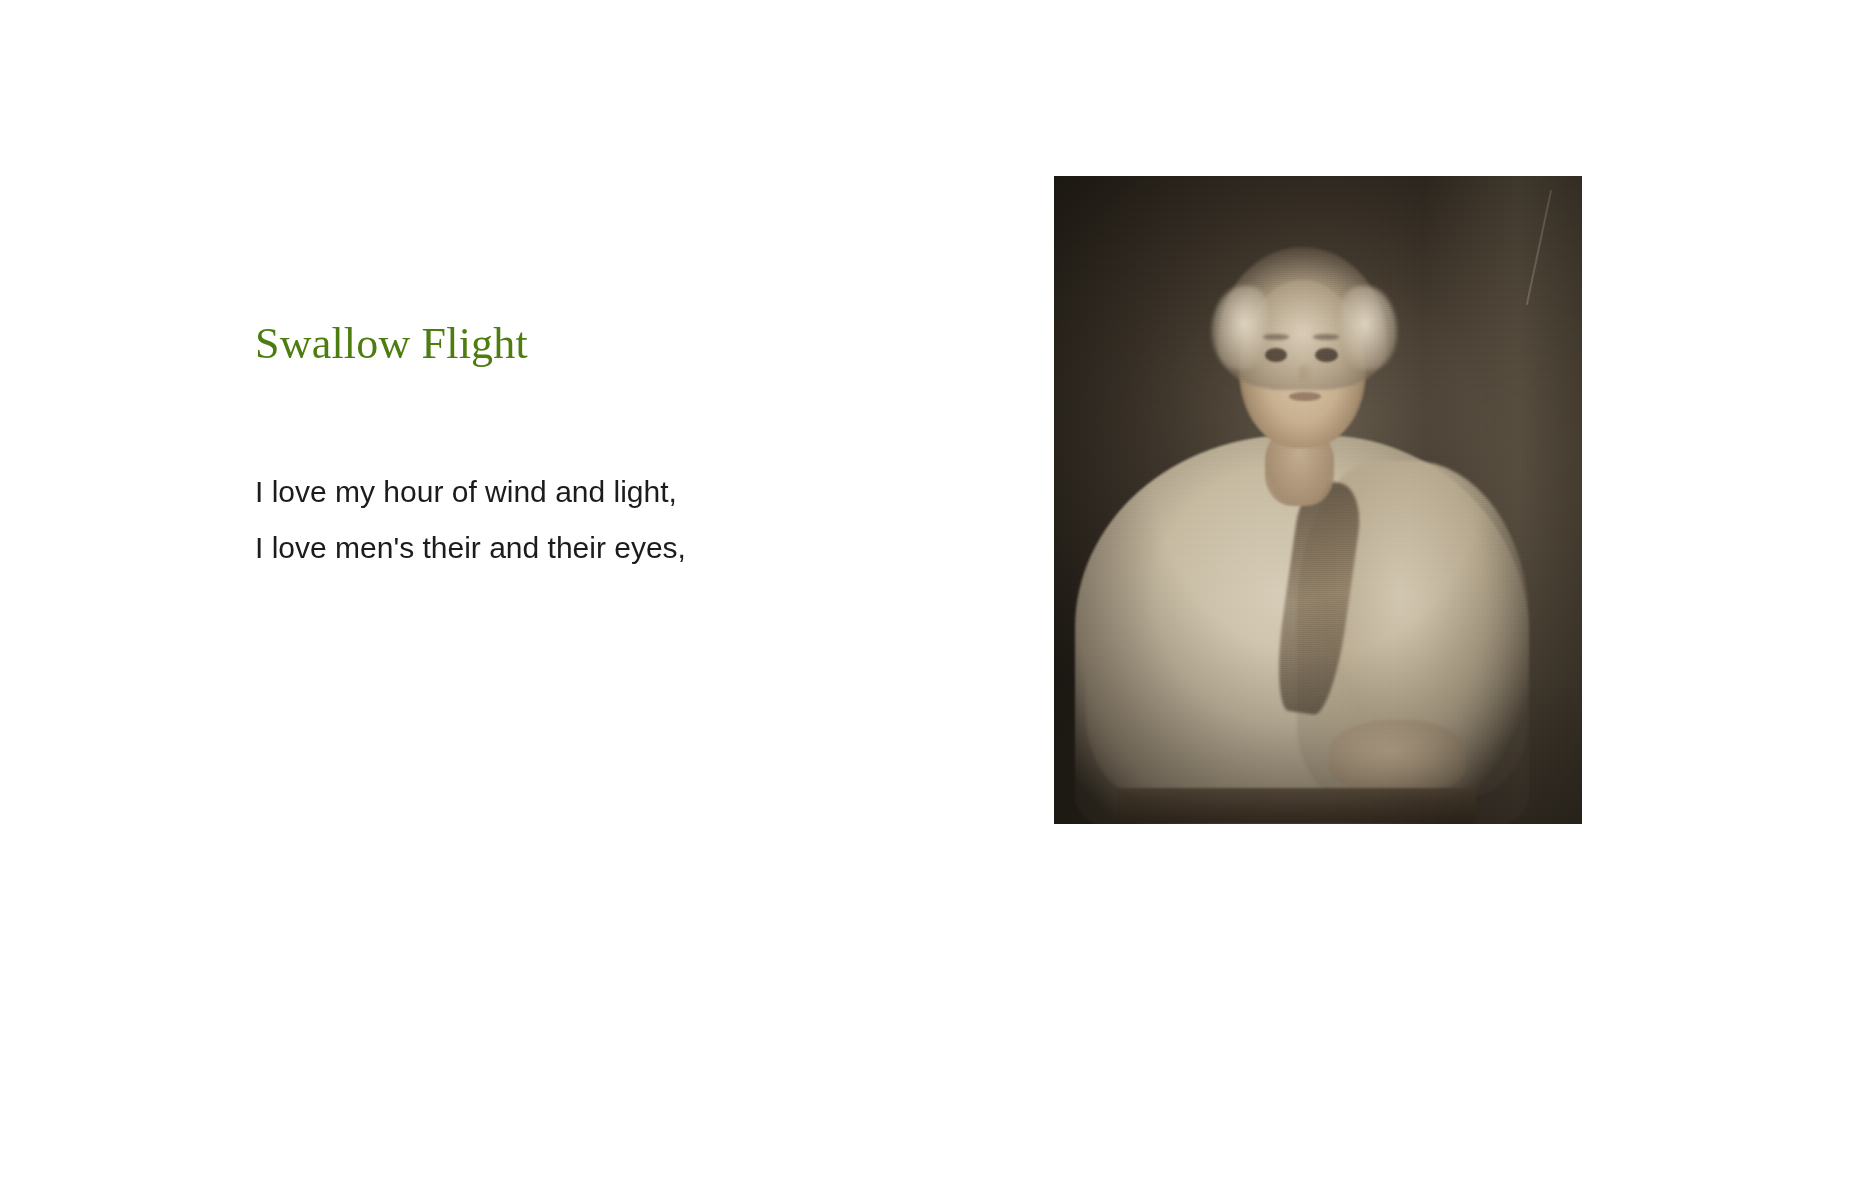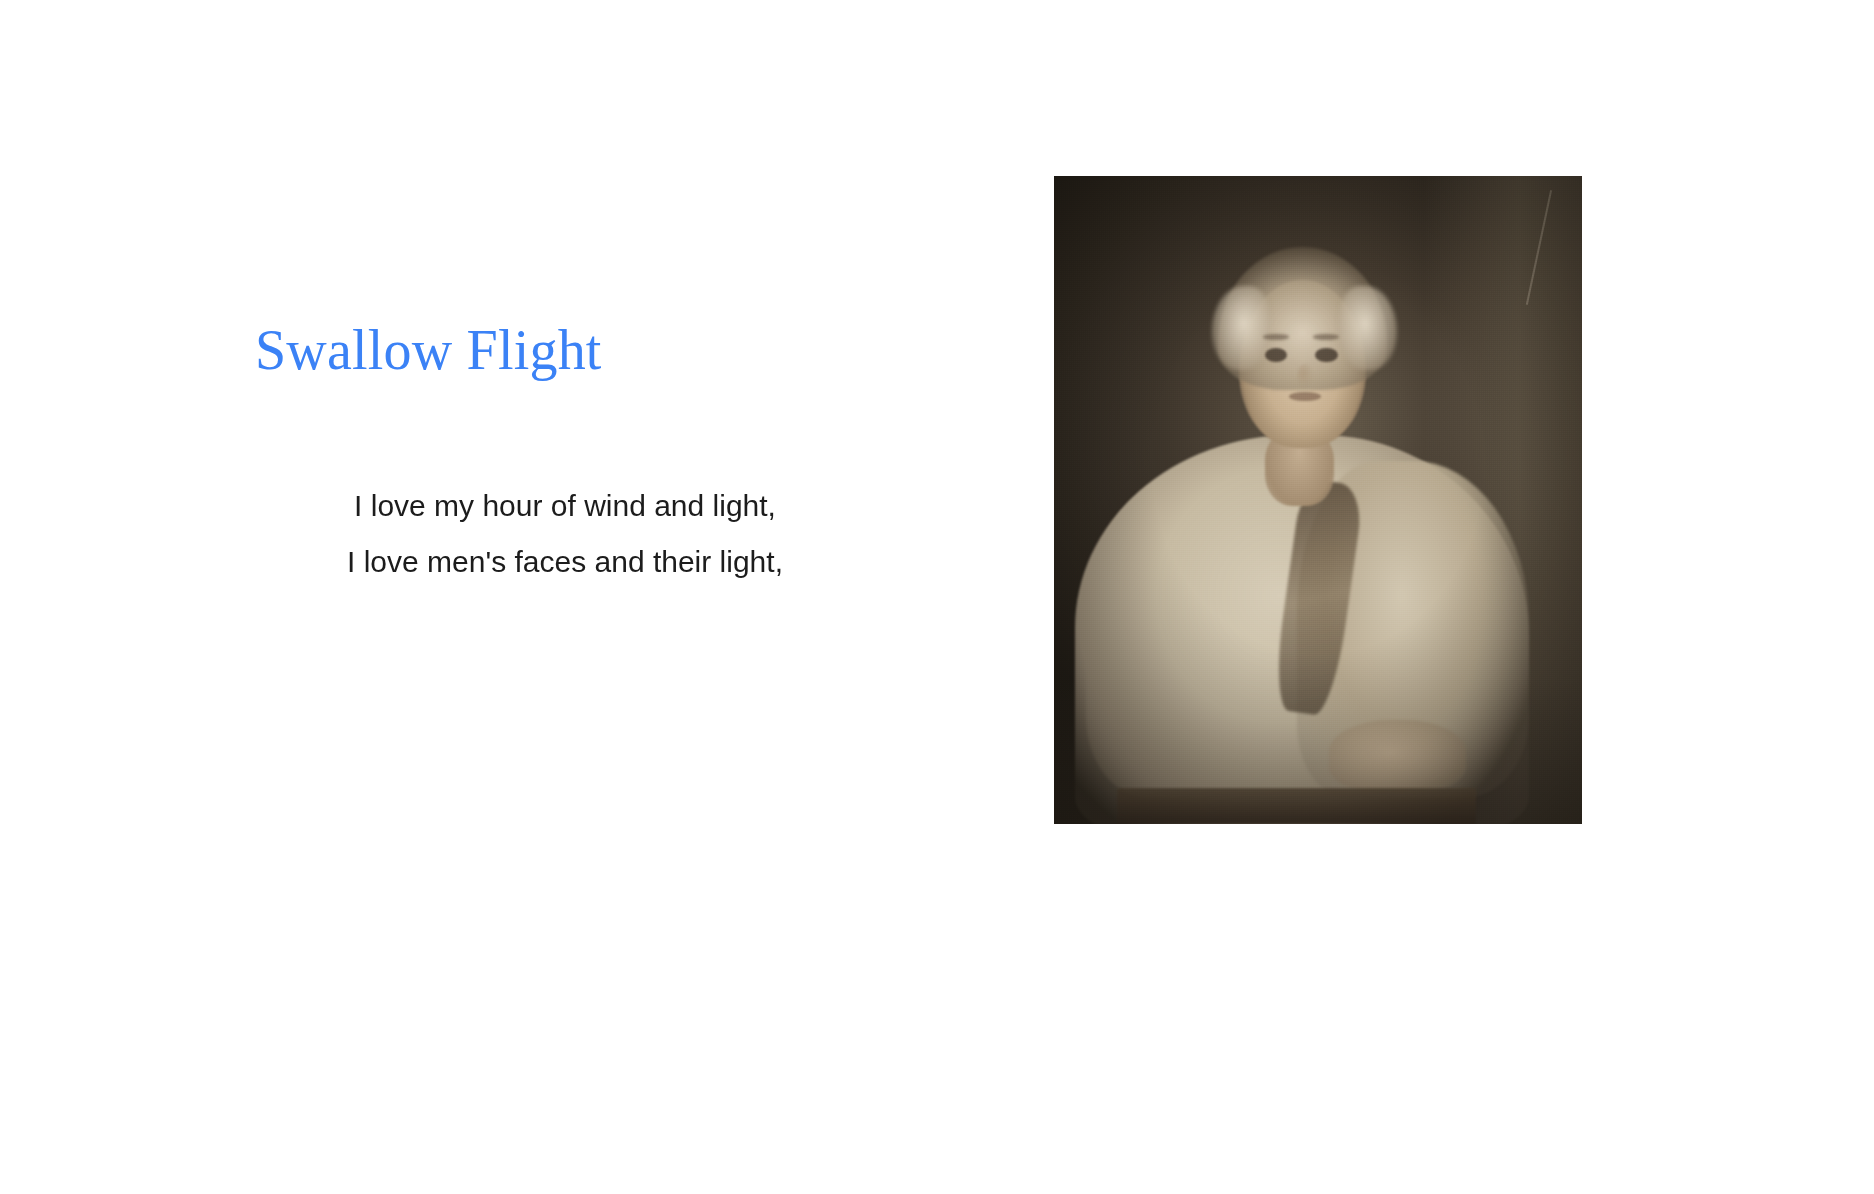--- a/index.html
+++ b/index.html
@@ -22,30 +22,29 @@
 
   
   .poem-block {
     position: absolute;
     left: 255px;
     top: 320px;
     width: 620px;
   }
   .poem-title {
     font-family: "Liberation Serif", serif;
-    font-size: 56px;
+    font-size: 44px;
     font-weight: 400;
-    color: #3b82f6;
+    color: #4d7c0f;
     letter-spacing: 0.2px;
     margin: 0 0 96px 0;
     line-height: 1.1;
   }
   .poem-body {
-    margin: 8px;
-    text-align: center;
+    margin: 0;
   }
   .poem-line {
     font-family: "Liberation Sans", sans-serif;
     font-size: 30px;
     color: #1c1c1c;
     line-height: 56px;
     white-space: pre;
   }
 
   
@@ -272,21 +271,21 @@
 </style>
 </head>
 <body>
 
 <div class="page">
 
   <div class="poem-block">
     <h1 class="poem-title">Swallow Flight</h1>
     <div class="poem-body">
       <div class="poem-line">I love my hour of wind and light,</div>
-      <div class="poem-line">I love men's faces and their light,</div>
+      <div class="poem-line">I love men's their and their eyes,</div>
     </div>
   </div>
 
   <div class="portrait-frame">
     <div class="photo">
       <div class="photo-wall"></div>
       <div class="photo-floor"></div>
       <div class="figure-shawl-left"></div>
       <div class="figure-body"></div>
       <div class="figure-shawl-right"></div>

